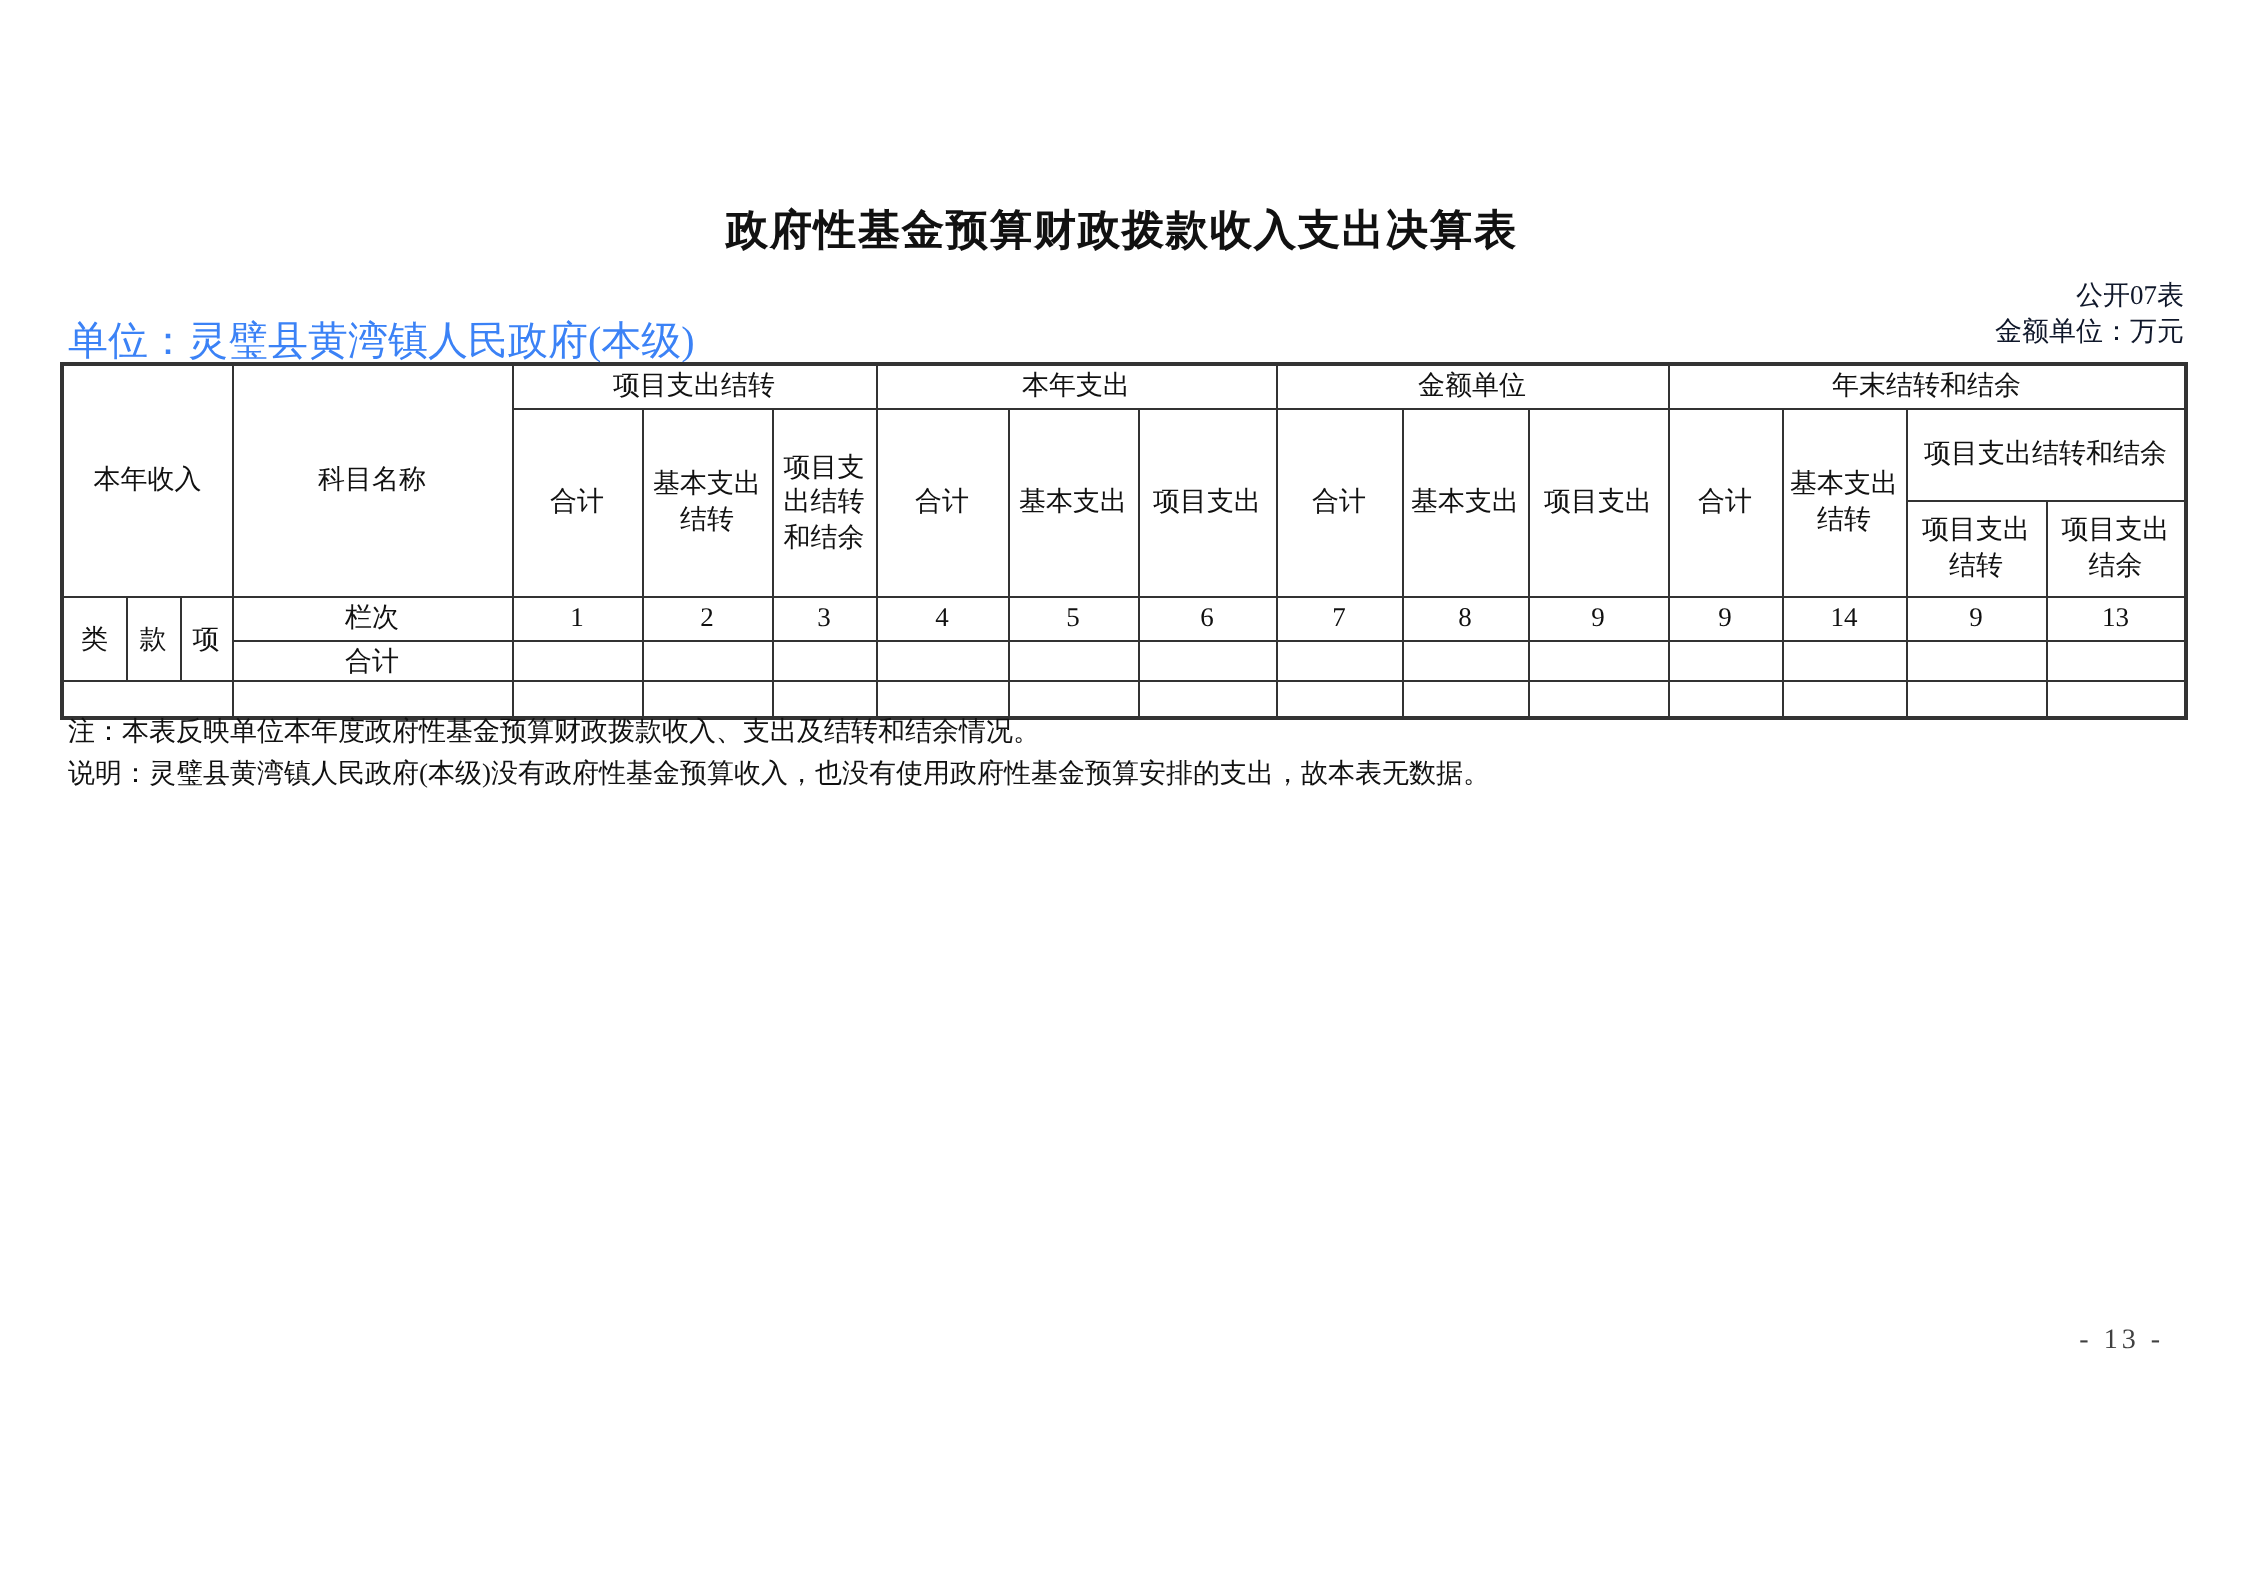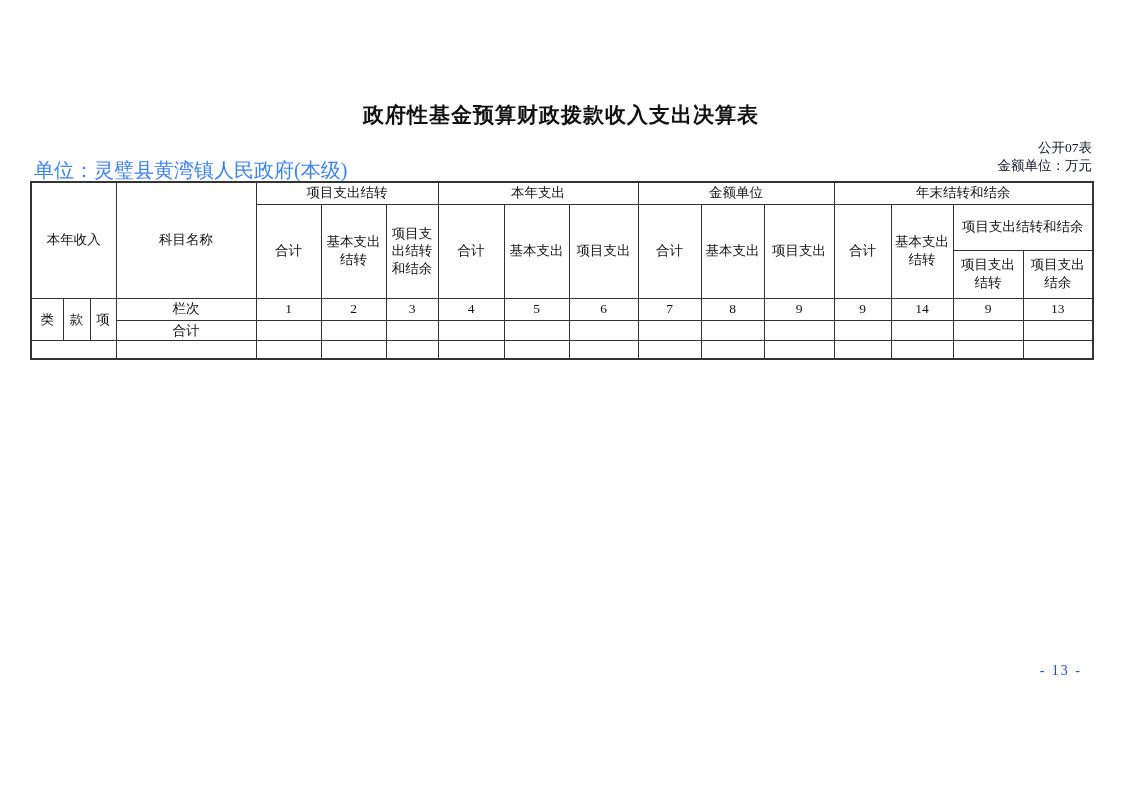--- a/index.html
+++ b/index.html
@@ -37,21 +37,21 @@
   tr.r5{height:18px;}
   tr.r6{height:18px;}
 
   .notes{
     position:absolute;top:357px;left:34px;right:30px;
     font-size:13.5px;line-height:1.3;color:#111;
   }
   .notes .note-row{margin-bottom:3px;}
   .page-number{
     position:absolute;top:663px;right:40px;
-    font-size:14px;letter-spacing:2px;color:#1d4ed8;
+    font-size:14px;letter-spacing:2px;color:#404040;
   }
 </style>
 </head>
 <body>
 
 <div class="page">
 
   <div class="doc-title">政府性基金预算财政拨款收入支出决算表</div>
 
   <div class="meta-right">
@@ -156,16 +156,20 @@
       <td></td>
       <td></td>
       <td></td>
       <td></td>
       <td></td>
       <td></td>
     </tr>
   </tbody>
     </table>
 
+  <div class="notes">
+    <div class="note-row">注：本表反映单位本年度政府性基金预算财政拨款收入、支出及结转和结余情况。</div>
+    <div class="note-row">说明：灵璧县黄湾镇人民政府(本级)没有政府性基金预算收入，也没有使用政府性基金预算安排的支出，故本表无数据。</div>
+  </div>
 
   <div class="page-number">- 13 -</div>
 
 </div>
 
 </body></html>

